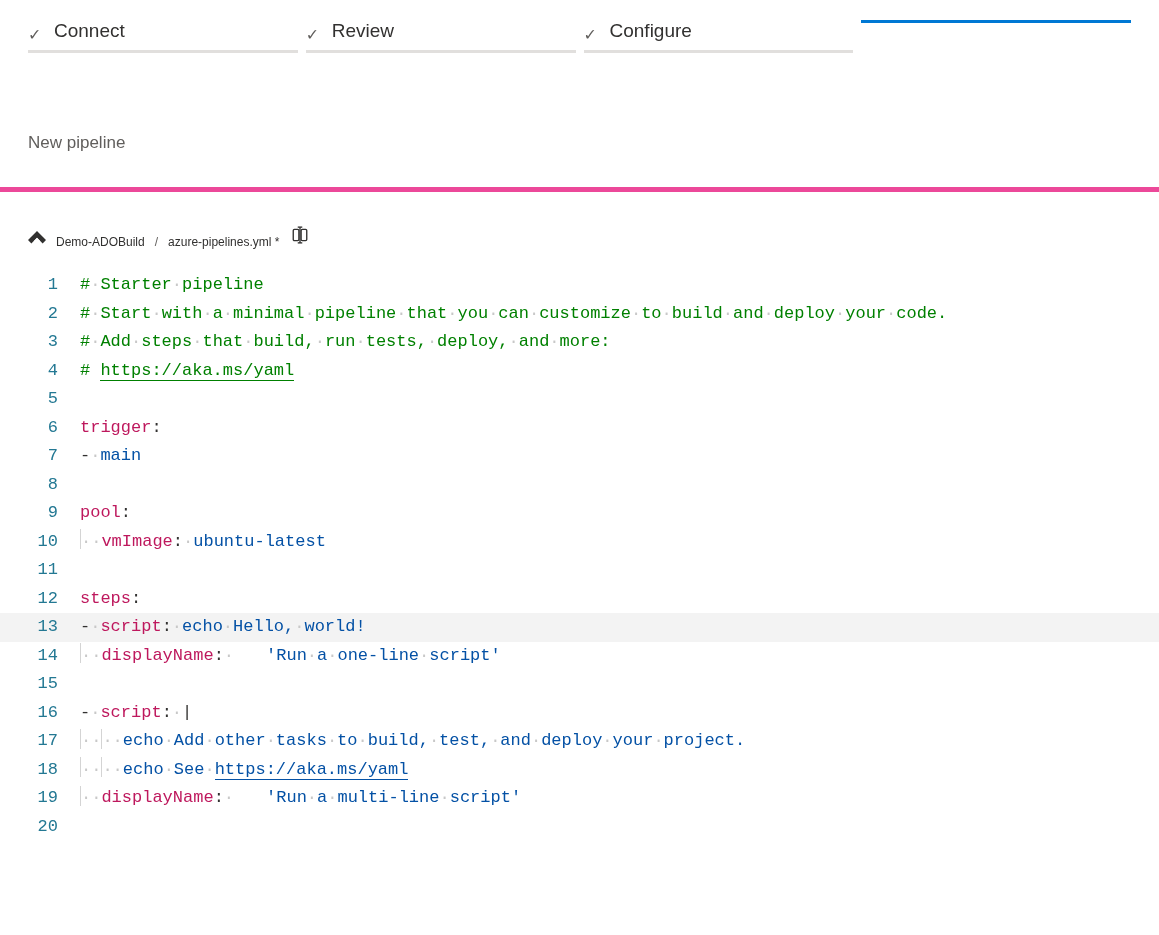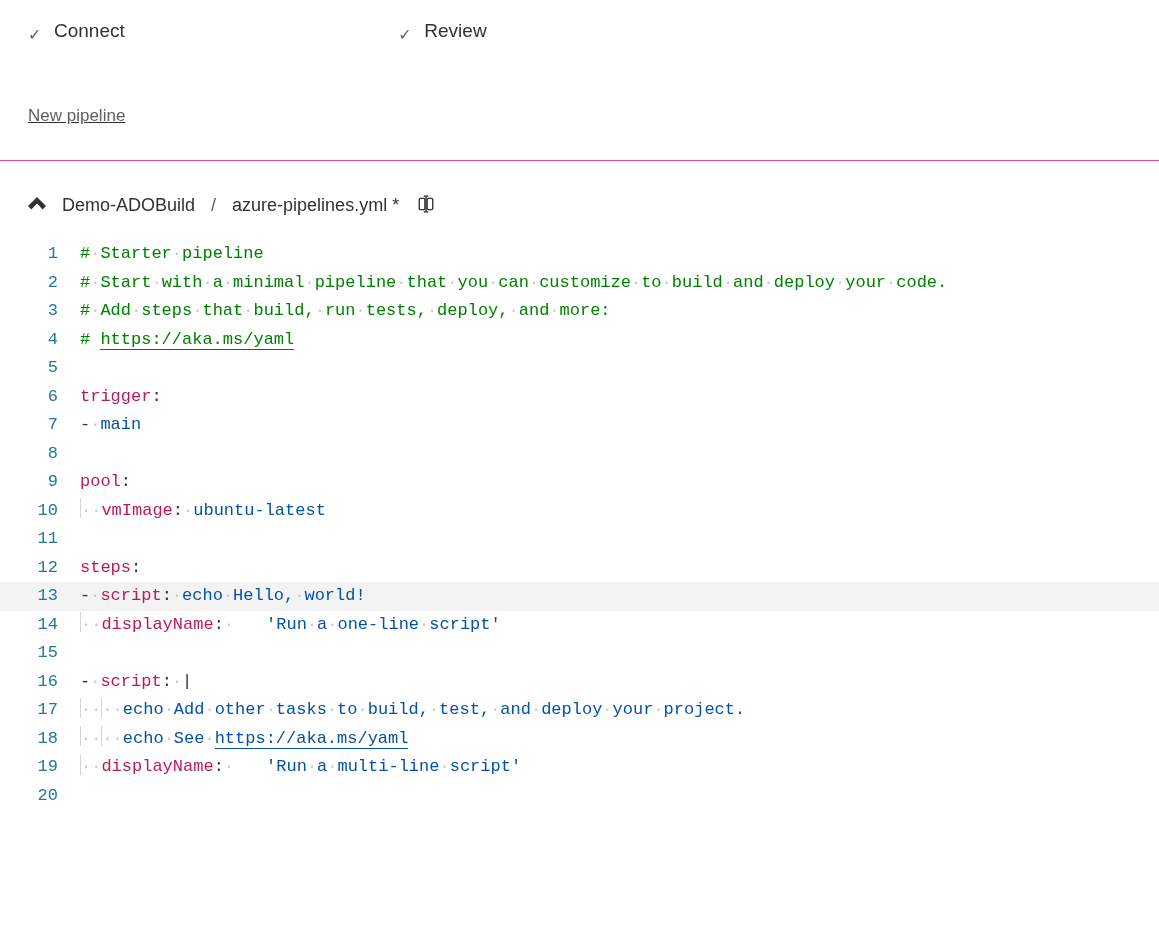--- a/index.html
+++ b/index.html
@@ -1,31 +1,31 @@
 <!DOCTYPE html>
 <html><head>
   <meta charset="utf-8">
   <style>
     * { box-sizing: border-box; margin: 0; padding: 0; }
     body { font-family: "Segoe UI", -apple-system, sans-serif; background: #fff; color: #323130; width: 1159px; }
     
     .stepper { display: flex; padding: 20px 28px 0 28px; gap: 8px; }
-    .step { flex: 1; display: flex; flex-direction: row; gap: 8px; cursor: pointer; }
+    .step { flex: 1; display: flex; flex-direction: column; gap: 8px; cursor: pointer; }
     .step-header { display: flex; align-items: center; gap: 10px; font-size: 19px; color: #323130; }
     .step.active .step-header { font-weight: 600; }
     .step-bar { height: 3px; background: #e1dfdd; }
     .step.active .step-bar { background: #0078d4; }
     .check-icon { width: 16px; height: 16px; }
     .check-icon::before { content: "✓"; color: #605e5c; font-size: 16px; line-height: 16px; }
     
-    .header-region { padding: 64px 28px 28px 28px; border-bottom: 1px solid #ec4899; text-decoration: underline; }
+    .header-region { padding: 80px 28px 28px 28px; border-bottom: 5px solid #ec4899; }
     .breadcrumb-label { font-size: 17px; color: #605e5c; margin-bottom: 6px; }
     .page-title { font-size: 34px; font-weight: 700; color: #201f1e; letter-spacing: -0.3px; }
     
-    .file-path { display: flex; align-items: center; gap: 16px; padding: 32px 28px 16px 28px; font-size: 18px; color: #323130; }
+    .file-path { display: flex; align-items: flex-end; gap: 10px; padding: 32px 28px 16px 28px; font-size: 12px; color: #323130; }
     .repo-icon { width: 18px; height: 18px; }
     .path-sep { color: #605e5c; }
     .file-name { font-weight: 400; }
     .rename-btn { background: none; border: none; cursor: pointer; padding: 2px; }
     .rename-btn svg { width: 18px; height: 18px; }
     
     .editor { font-family: "Consolas", "Courier New", monospace; font-size: 17px; line-height: 28.5px; padding: 6px 0 40px 0; white-space: pre; }
     .editor-line { display: flex; }
     .gutter { width: 80px; text-align: right; padding-right: 22px; color: #237893; user-select: none; flex-shrink: 0; }
     .code { flex: 1; position: relative; }
@@ -53,20 +53,27 @@
     </div>
     <div class="step-bar"></div>
   </div>
   <div class="step">
     <div class="step-header">
       <span class="check-icon"></span>
       <span>Review</span>
     </div>
     <div class="step-bar"></div>
   </div>
+  <div class="step">
+    <div class="step-header">
+      <span class="check-icon"></span>
+      <span>Configure</span>
+    </div>
+    <div class="step-bar"></div>
+  </div>
   <div class="step active">
     <div class="step-bar"></div>
   </div>
 </div>
 
 <div class="header-region">
   <div class="breadcrumb-label">New pipeline</div>
 </div>
 
 <div class="file-path">

